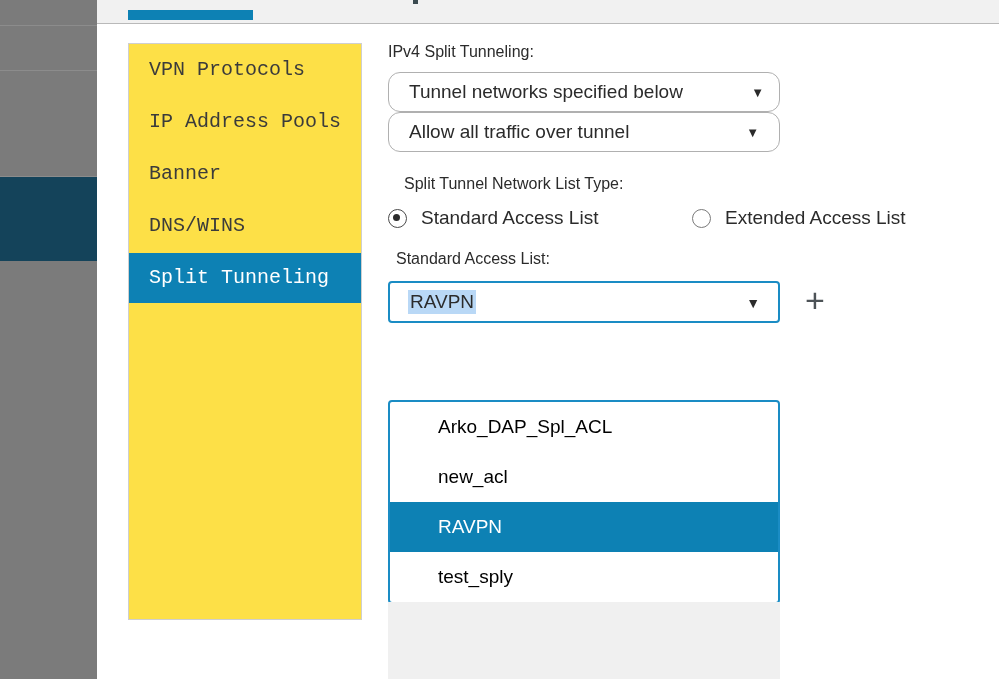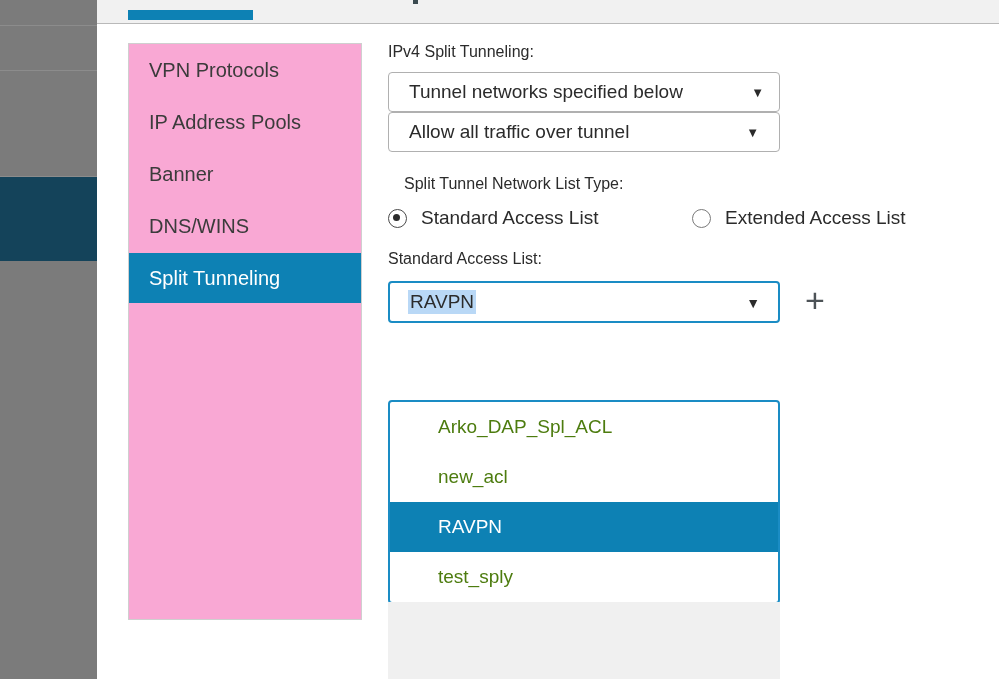--- a/index.html
+++ b/index.html
@@ -72,23 +72,24 @@
     background: #3b4a50;
   }
 
   
   #settings-panel {
     position: absolute;
     left: 31px;
     top: 43px;
     width: 234px;
     height: 577px;
-    background: #f9a8d4;
+    background: #fde047;
     border: 1px solid #cfcfcf;
     box-sizing: border-box;
+    font-family: Liberation Mono, monospace;
   }
   .panel-item {
     position: absolute;
     left: 0;
     width: 232px;
     height: 50px;
     line-height: 50px;
     padding-left: 20px;
     box-sizing: border-box;
     font-size: 20px;
@@ -110,21 +111,21 @@
   .field-label {
     font-size: 16px;
     color: #2b2b2b;
     white-space: nowrap;
   }
   .select-box {
     position: relative;
     width: 392px;
     height: 40px;
     border: 1px solid #b0b0b0;
-    border-radius: 4px;
+    border-radius: 12px;
     background: #ffffff;
     box-sizing: border-box;
     display: flex;
     align-items: center;
     padding-left: 20px;
   }
   .select-value {
     font-size: 19px;
     color: #2b2b2b;
     white-space: nowrap;
@@ -231,21 +232,21 @@
     border-radius: 4px;
     background: #ffffff;
     box-sizing: border-box;
     overflow: hidden;
   }
   .dd-option {
     height: 50px;
     line-height: 50px;
     padding-left: 48px;
     font-size: 19px;
-    color: #4d7c0f;
+    color: #000000;
     white-space: nowrap;
     box-sizing: border-box;
   }
   .dd-option.highlighted {
     background: #0d81b4;
     color: #ffffff;
   }
 
   
   #form-footer-bg {
@@ -314,21 +315,21 @@
       <div class="radio-group" style="left:0;">
         <span class="radio checked"></span>
         <span class="radio-label">Standard Access List</span>
       </div>
       <div class="radio-group" style="left:304px;justify-content:flex-end;">
         <span class="radio"></span>
         <span class="radio-label">Extended Access List</span>
       </div>
     </div>
 
-    <div class="field-label" style="margin:17px 0 13px 0;">Standard Access List:</div>
+    <div class="field-label" style="margin:17px 0 13px 8px;">Standard Access List:</div>
 
     <div id="combo-wrap">
       <div id="combo-input">
         <span id="combo-text">RAVPN</span>
         <span id="combo-caret">▼</span>
       </div>
       <div id="add-acl-button">+</div>
     </div>
 
   </div>

